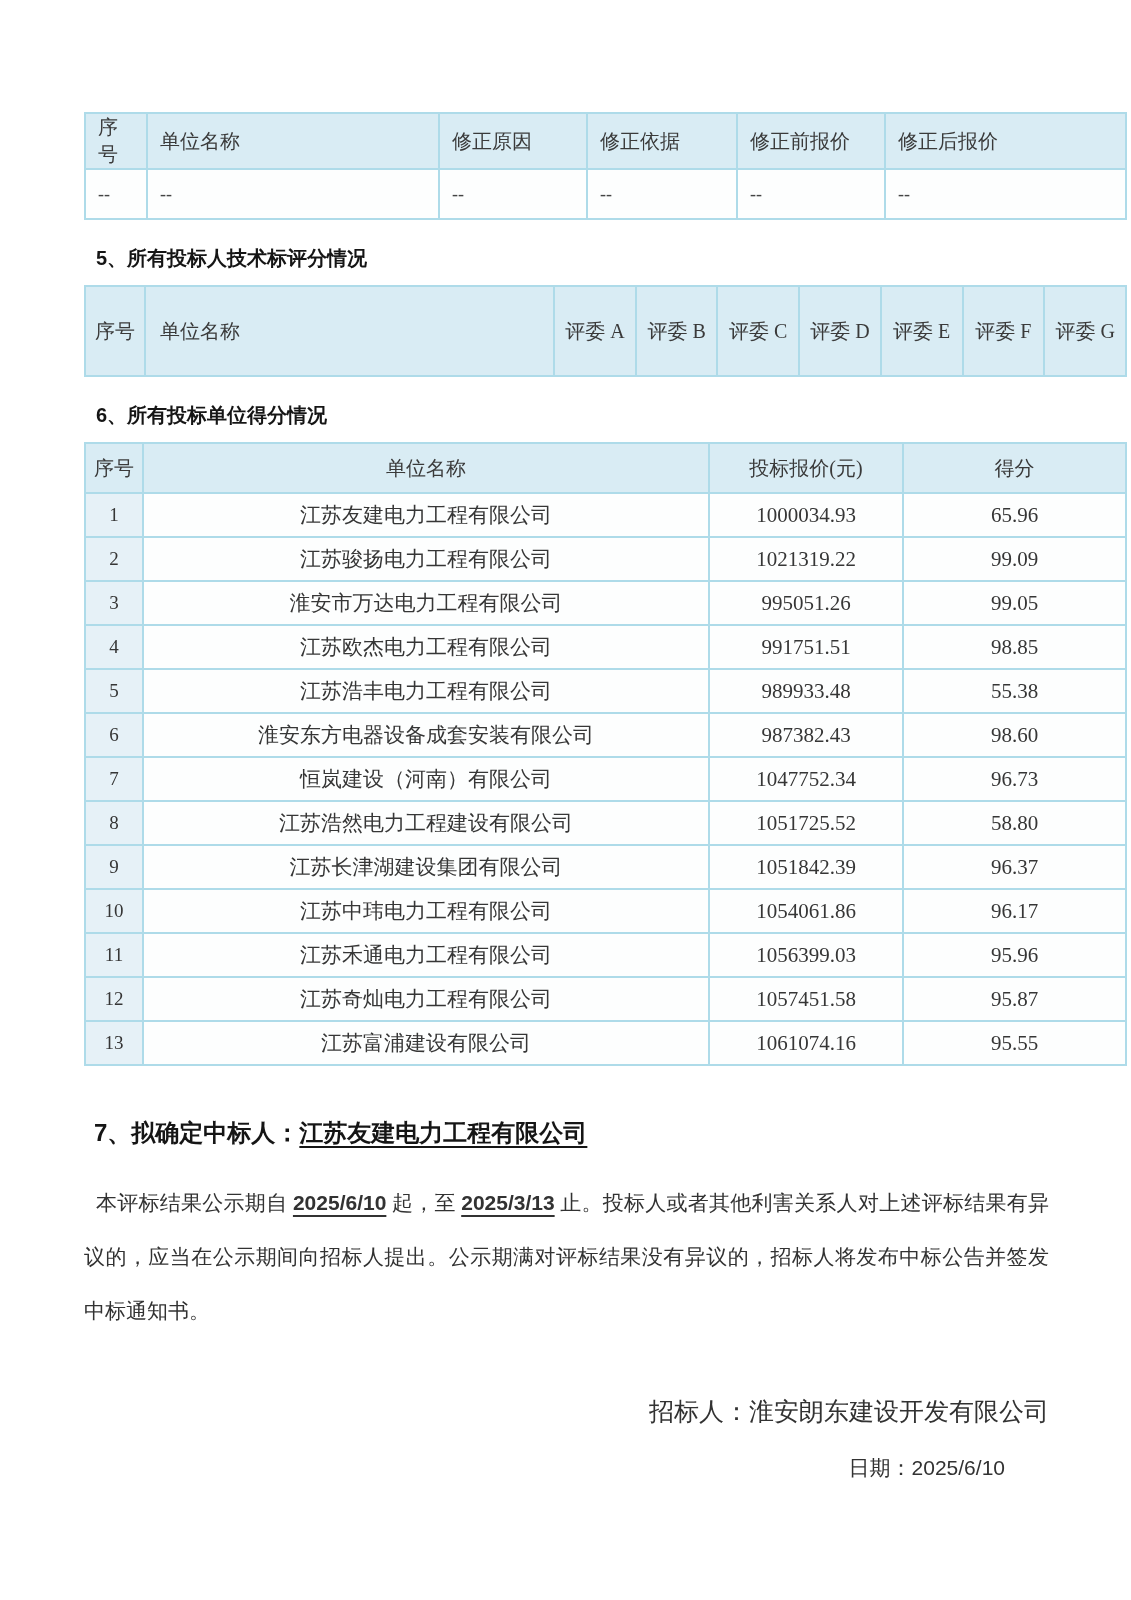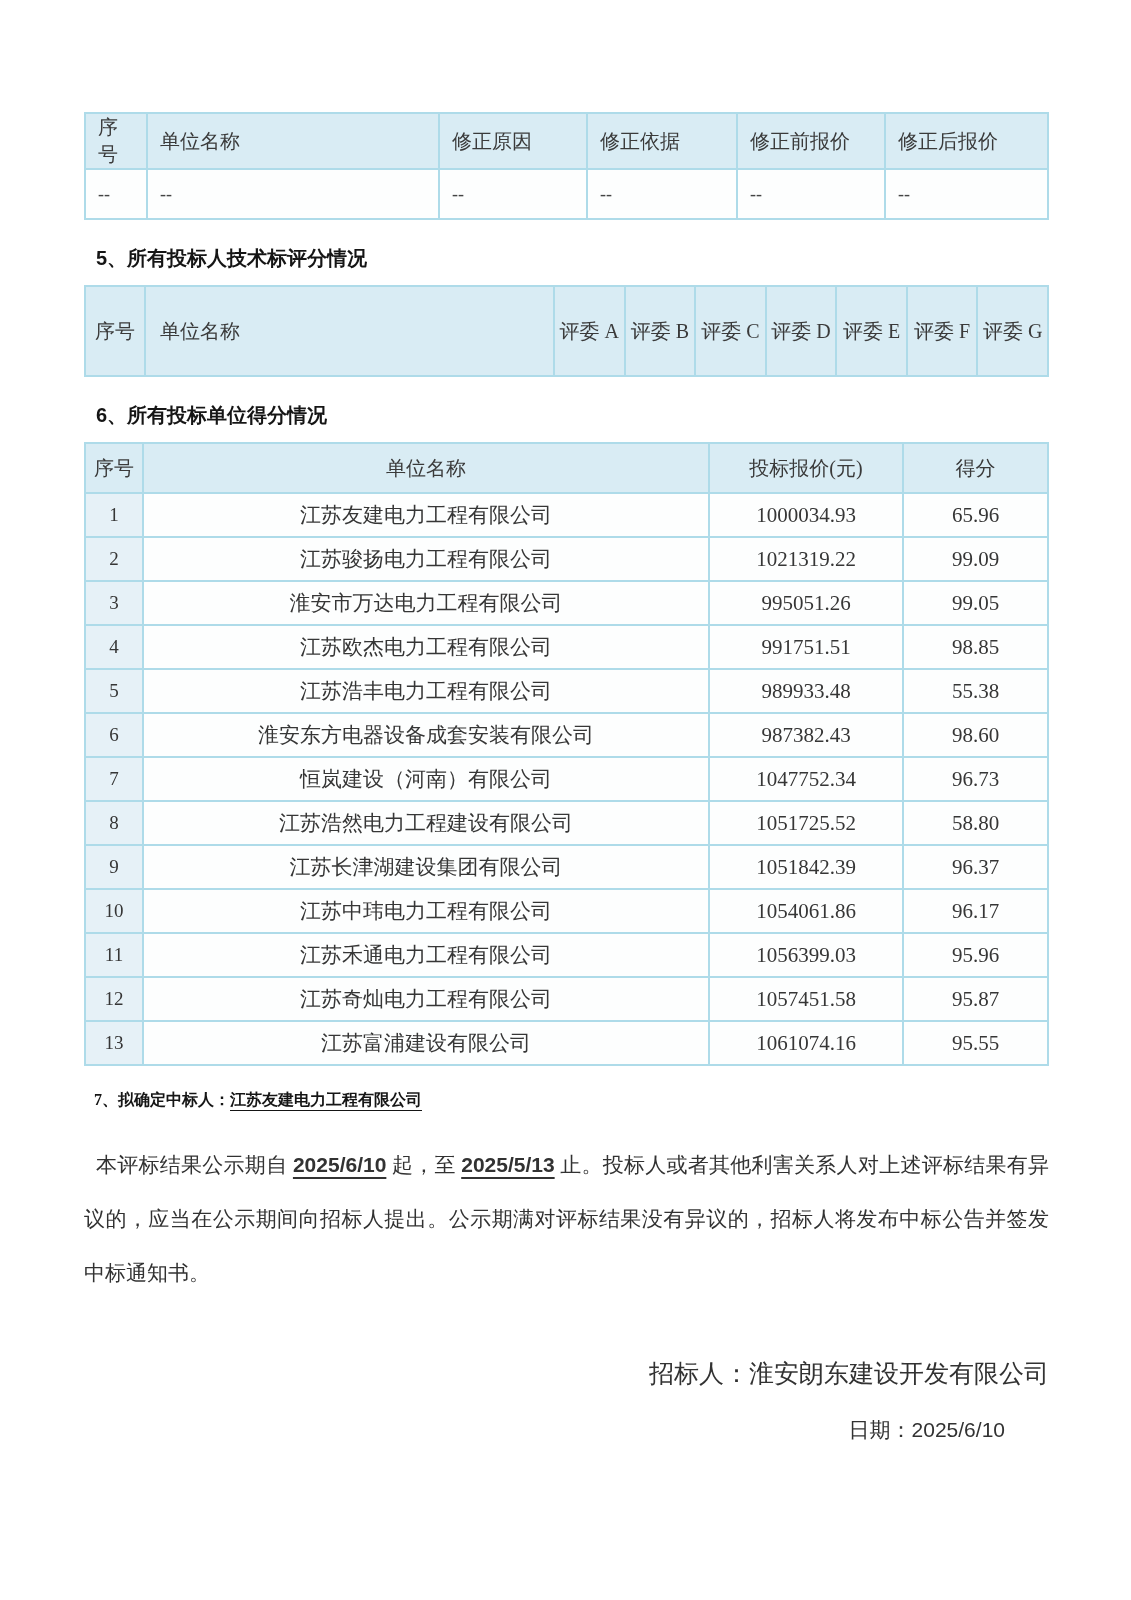--- a/index.html
+++ b/index.html
@@ -10,21 +10,21 @@
     font-family:"Liberation Serif","DejaVu Serif",serif;
     color:#333333;
     overflow:hidden;
   }
   .content{padding:112px 82px 0 84px;}
 
   
   table.tbl{
     border-collapse:collapse;
     table-layout:fixed;
-    width:965px;
+    width:1043px;
     border-radius:7px;
   }
   .tbl th,.tbl td{
     border:2px solid #aedbe9;
     overflow:hidden;
   }
   .tbl th{
     background:#d9ecf4;
     font-weight:normal;
     font-size:20px;
@@ -42,23 +42,23 @@
   .tbl-score td{height:40px;text-align:center;font-size:21px;color:#363636;background:#fdfefe;}
   .tbl-score td.seq{background:#e6f1f7;font-size:19px;}
 
   
   .sec{
     font-family:"Liberation Sans","DejaVu Sans",sans-serif;
     font-weight:700;font-size:20px;color:#151515;
     margin:25px 0 13px 12px;
   }
   .sec7{
-    font-family:Liberation Serif, serif;
-    font-weight:700;font-size:16px;color:#151515;
-    margin:24px 0 0 10px;
+    font-family:Liberation Sans, sans-serif;
+    font-weight:700;font-size:24px;color:#151515;
+    margin:51px 0 0 10px;
   }
   .winner{text-decoration:underline;text-underline-offset:5px;}
   .notice{
     font-size:21px;line-height:54px;color:#323232;
     margin:27px 0 0 0;text-indent:12px;text-align:justify;
   }
   .bdate{
     font-family:"Liberation Sans","DejaVu Sans",sans-serif;
     font-weight:700;text-decoration:underline;text-underline-offset:5px;
   }
@@ -215,19 +215,19 @@
             <td class="seq">13</td>
             <td>江苏富浦建设有限公司</td>
             <td>1061074.16</td>
             <td>95.55</td>
           </tr>
       </tbody>
     </table>
 
     <p class="sec7"><span>7、拟确定中标人：</span><span class="winner">江苏友建电力工程有限公司</span></p>
 
-    <p class="notice"><span>本评标结果公示期自 </span><span class="bdate">2025/6/10</span><span> 起，至 </span><span class="bdate">2025/5/13</span><span> 止。投标人或者其他利害关系人对上述评标结果有异议的，应当在公示期间向招标人提出。公示期满对评标结果没有异议的，招标人将发布中标公告并签发中标通知书。</span></p>
+    <p class="notice"><span>本评标结果公示期自 </span><span class="bdate">2025/6/10</span><span> 起，至 </span><span class="bdate">2025/3/13</span><span> 止。投标人或者其他利害关系人对上述评标结果有异议的，应当在公示期间向招标人提出。公示期满对评标结果没有异议的，招标人将发布中标公告并签发中标通知书。</span></p>
 
     <p class="signer">招标人：淮安朗东建设开发有限公司</p>
     <p class="dateline"><span>日期：</span><span class="num">2025/6/10</span></p>
 
   </div>
 </div>
 
 </body></html>

